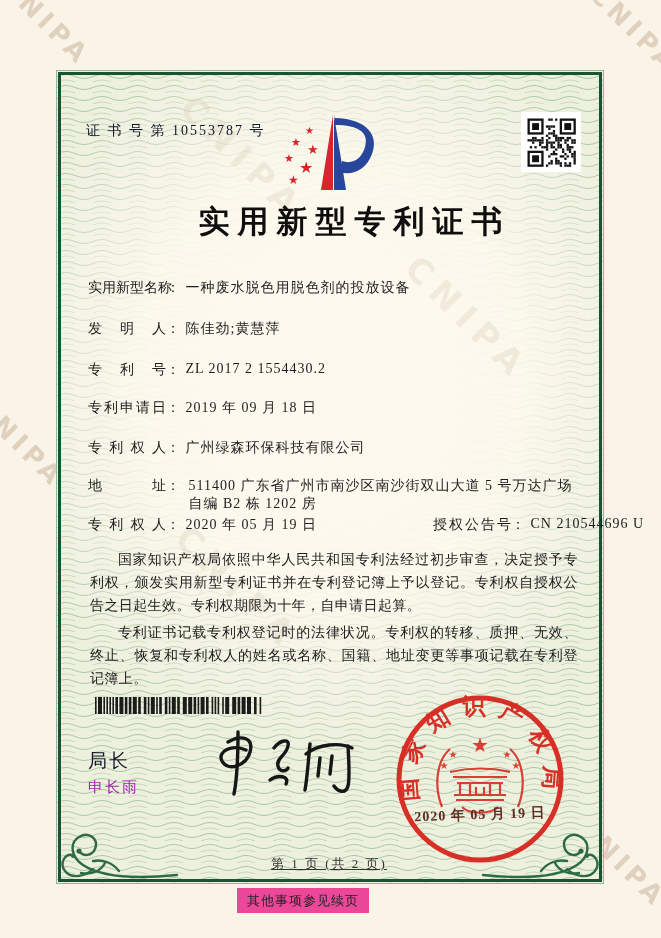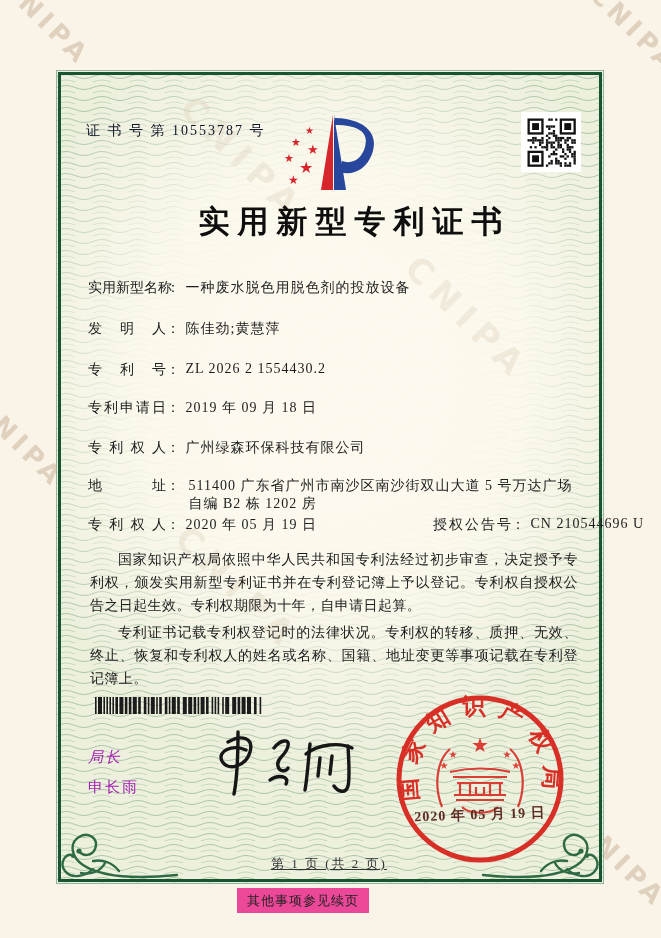--- a/index.html
+++ b/index.html
@@ -49,21 +49,21 @@
   .colon{display:inline-block;vertical-align:top;}
   .val{display:inline-block;letter-spacing:1px;vertical-align:top;margin-left:2px;}
   .addr-lines{display:inline-block;vertical-align:top;margin-left:5px;letter-spacing:1px;white-space:normal;width:400px;}
   .row2{position:absolute;left:345px;top:0;}
   .paras{
     position:absolute;left:86px;top:544px;width:496px;
     font-size:14px;line-height:23px;color:#1c1c1c;letter-spacing:.4px;text-align:justify;
   }
   .paras p{margin:4px;text-indent:2em;}
   .barcode{position:absolute;left:95px;top:697px;}
-  .officer-title{position:absolute;left:88px;top:748px;font-size:15px;color:#a21caf;letter-spacing:2px;font-style:italic;}
+  .officer-title{position:absolute;left:88px;top:748px;font-size:19px;color:#0f172a;letter-spacing:2px;}
   .officer-name{position:absolute;left:88px;top:778px;font-size:15px;color:#a21caf;letter-spacing:2px;}
   .signature{position:absolute;left:198px;top:728px;}
   .seal{position:absolute;left:390px;top:690px;opacity:.95;}
   .seal-date{
     position:absolute;left:400px;top:806px;width:160px;text-align:center;
     font-size:14px;font-weight:700;color:#5e2a21;letter-spacing:1px;transform:rotate(-2deg);
   }
   .flourish{position:absolute;bottom:2px;z-index:6;}
   .flourish.left{left:2px;}
   .flourish.right{right:2px;transform:scaleX(-1);}
@@ -272,21 +272,21 @@
   <div class="row" style="top:279px">
     <span class="lbl">实用新型名称</span><span class="colon">：</span>
     <span class="val">一种废水脱色用脱色剂的投放设备</span>
   </div>
   <div class="row" style="top:320px">
     <span class="lbl">发明人</span><span class="colon">：</span>
     <span class="val">陈佳劲;黄慧萍</span>
   </div>
   <div class="row" style="top:361px">
     <span class="lbl">专利号</span><span class="colon">：</span>
-    <span class="val">ZL 2026 2 1554430.2</span>
+    <span class="val">ZL 2017 2 1554430.2</span>
   </div>
   <div class="row" style="top:399px">
     <span class="lbl">专利申请日</span><span class="colon">：</span>
     <span class="val">2019 年 09 月 18 日</span>
   </div>
   <div class="row" style="top:439px">
     <span class="lbl">专利权人</span><span class="colon">：</span>
     <span class="val">广州绿森环保科技有限公司</span>
   </div>
   <div class="row" style="top:477px">

